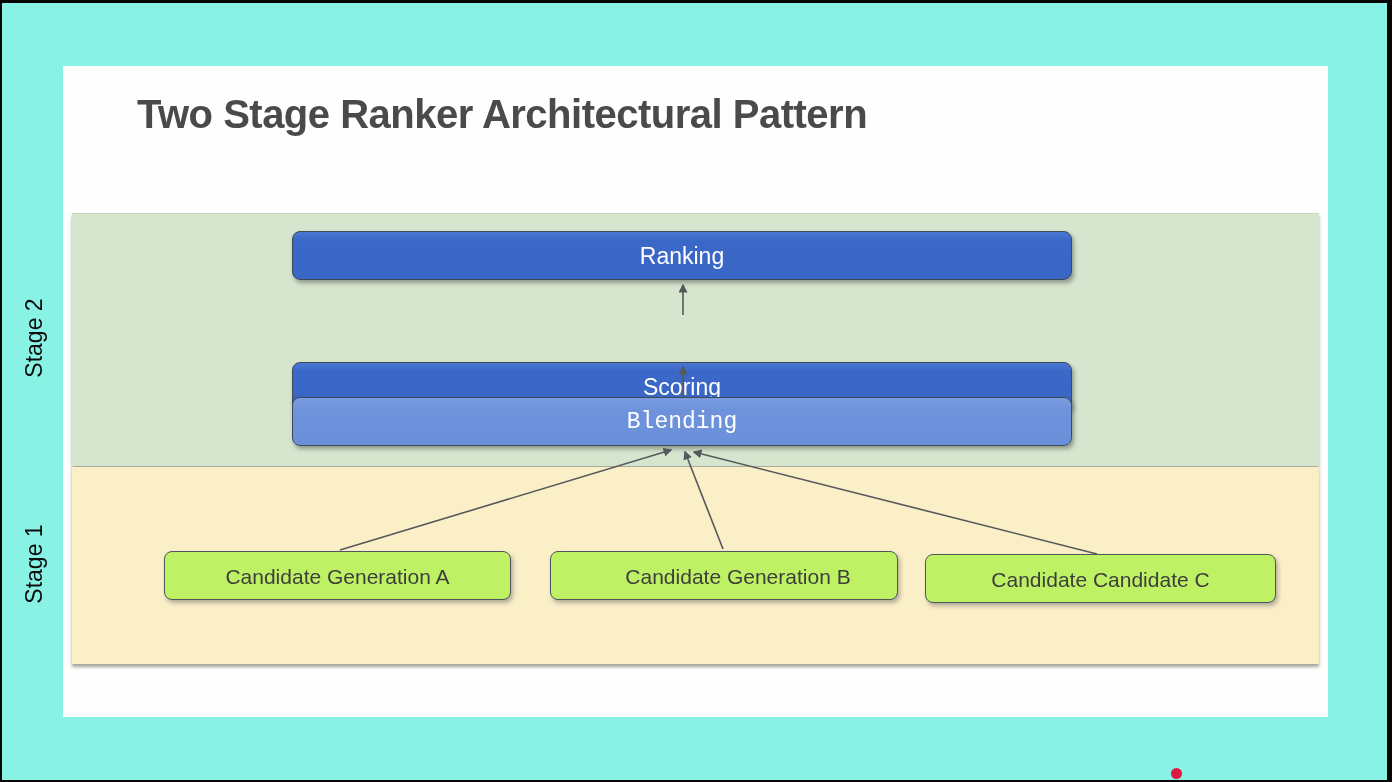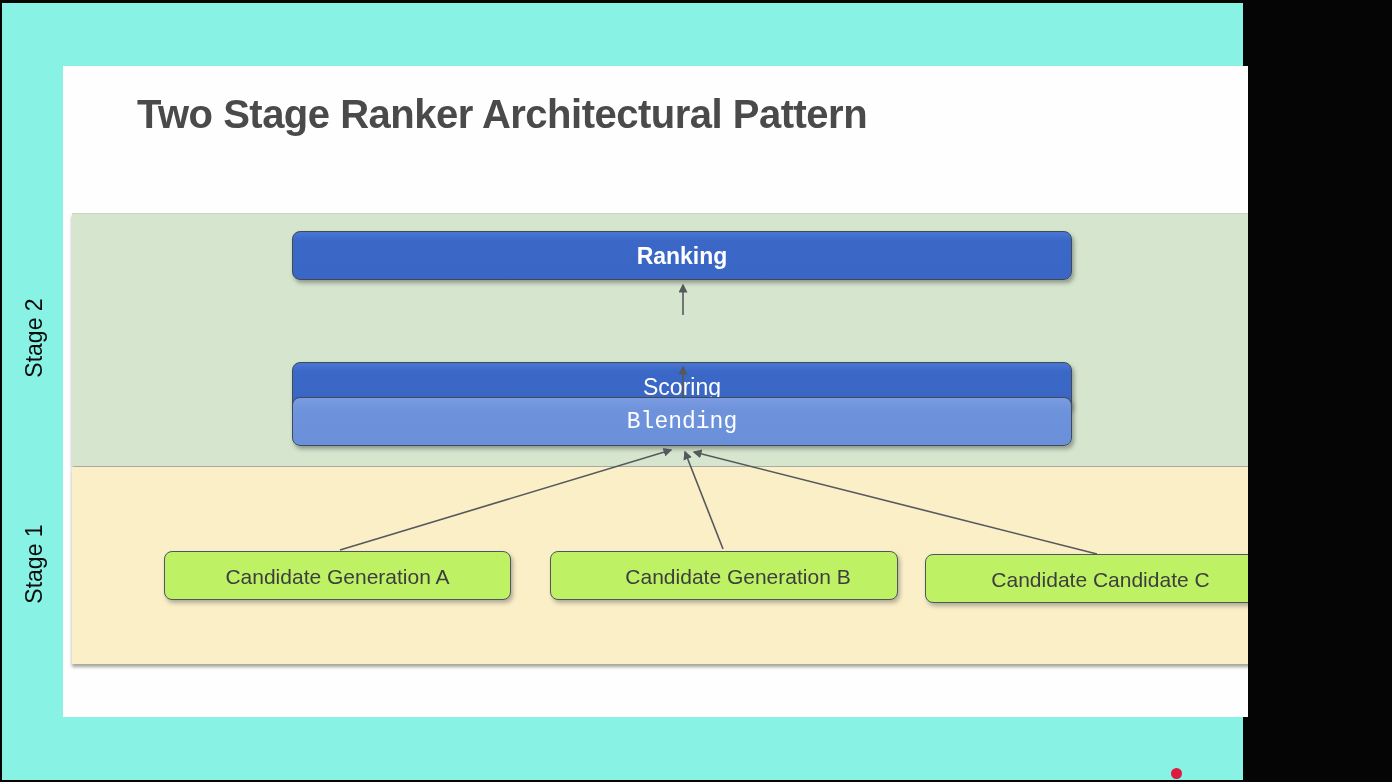--- a/index.html
+++ b/index.html
@@ -1,18 +1,18 @@
 <!DOCTYPE html>
 <html><head>
 <meta charset="utf-8">
 <style>
   html,body{margin:0;padding:0;background:#050505;}
   .frame{
     position:relative;
-    width:1248px;height:782px;
+    width:1392px;height:782px;
     background:#050505;
     overflow:hidden;
     font-family:"Liberation Sans", sans-serif;
   }
   .screen{
     position:absolute;
     left:2px;top:3px;right:5px;bottom:2px;
     background:#88f2e4;
   }
   .card{
@@ -69,21 +69,21 @@
     text-align:center;
     line-height:49px;
     box-sizing:border-box;
   }
   .box-dark-blue{
     background:linear-gradient(#4a76d3 0%, #3b67c7 18%, #3a66c5 100%);
   }
   .box-light-blue{
     background:linear-gradient(#7b9ce1 0%, #6e93dc 25%, #6b90da 100%);
   }
-  .box-ranking{ top:231px;font-weight:bold; }
+  .box-ranking{ top:231px; }
   .box-scoring{ top:314px;margin-top:48px; }
   .box-blending{ top:397px;font-family:Liberation Mono, monospace; }
   .candidate-box{
     position:absolute;
     height:49px;
     border-radius:8px;
     background:#bef264;
     border:1.5px solid #4e565e;
     box-shadow:2px 3px 4px rgba(90,90,90,0.45);
     color:#3e3e3e;

